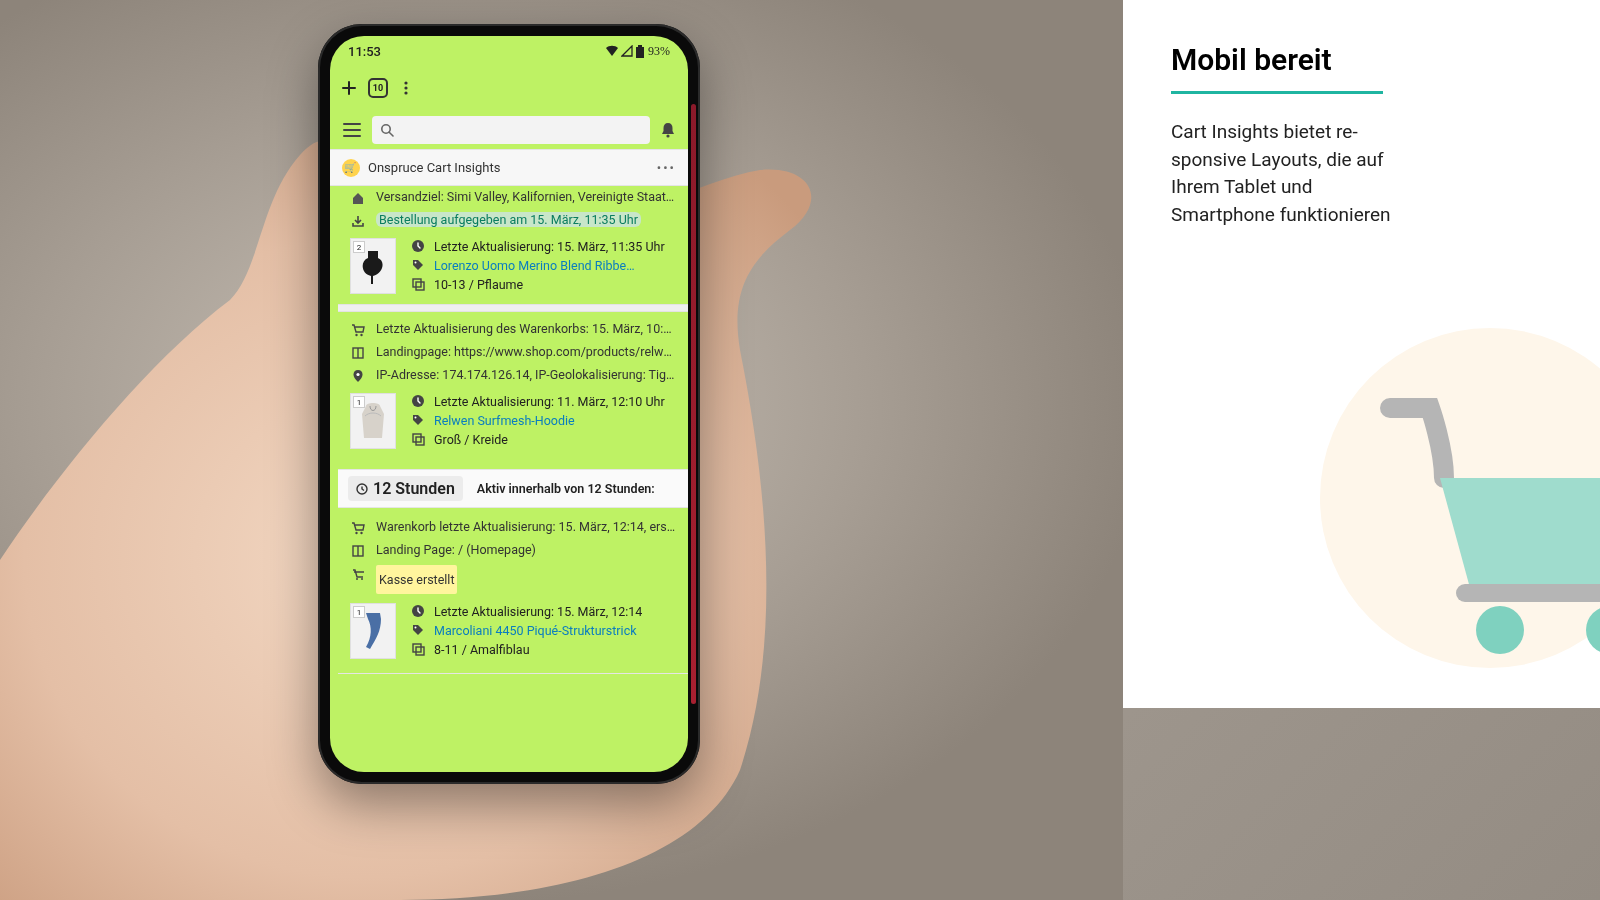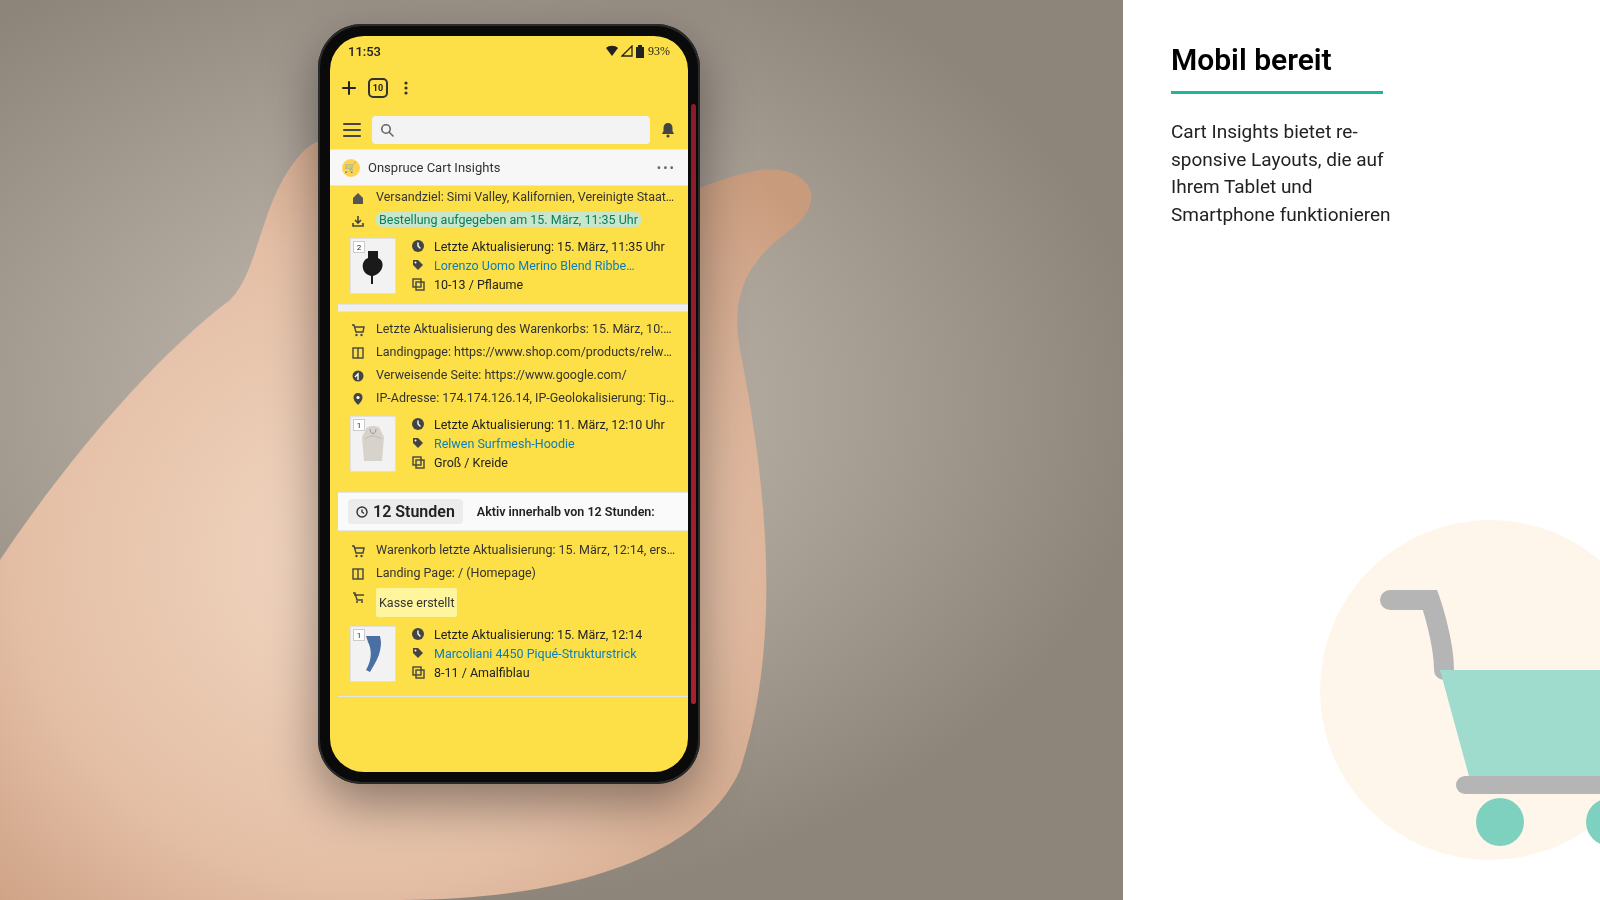--- a/index.html
+++ b/index.html
@@ -25,21 +25,21 @@
   padding: 12px;
   box-shadow: 0 20px 50px rgba(0,0,0,0.4), inset 0 0 0 2px #2a2a2a;
 }
 .phone-edge-red {
   position: absolute; right: 4px; top: 80px; bottom: 80px; width: 5px;
   background: linear-gradient(#8b1a2a, #a82030);
   border-radius: 3px;
 }
 .screen {
   width: 100%; height: 100%;
-  background: #fde047;
+  background: #bef264;
   border-radius: 34px;
   overflow: hidden;
   display: flex; flex-direction: column;
   font-size: 13px;
   color: #212121;
 }
 .status-bar {
   height: 30px; display: flex; align-items: center; justify-content: space-between;
   padding: 0 18px; font-size: 13px; font-weight: 500;
 }
@@ -102,21 +102,21 @@
   border-top: 1px solid #e5e5e5; border-bottom: 1px solid #e5e5e5;
   background: #fafafa;
 }
 .time-chip {
   background: #ececec; border-radius: 4px; padding: 3px 8px;
   display: flex; align-items: center; gap: 5px; font-size: 16px; font-weight: 600;
 }
 
 
 .side {
-  width: 477px; height: 900px; background: #fff;
+  width: 477px; height: 708px; background: #fff;
   padding: 42px 48px; position: relative;
 }
 .side h1 { font-size: 30px; font-weight: 600; margin-bottom: 14px; }
 .underline { width: 212px; height: 3px; background: #1fb5a1; margin-bottom: 24px; }
 .side p { font-size: 19px; line-height: 1.45; color: #222; max-width: 230px; }
 .cart-illus {
   position: absolute; right: -60px; bottom: 40px;
   width: 340px; height: 340px;
 }
 .cart-bg-circle {
@@ -288,29 +288,20 @@
               <svg width="14" height="14" viewBox="0 0 14 14">
                 <rect x="2" y="2" width="10" height="10" fill="none" stroke="#444" stroke-width="1.4"></rect>
                 <path d="M7 2 V12" stroke="#444" stroke-width="1.4"></path>
               </svg>
             </span>
           <span class="tx">Landingpage: https://www.shop.com/products/relwen-…</span>
         </div>
         <div class="row">
           <span class="ic">
               <svg width="14" height="14" viewBox="0 0 14 14">
-                <circle cx="7" cy="7" r="5.5" fill="#444"></circle>
-                <path d="M4 8 L7 5 L7 11" stroke="#fff" stroke-width="1.4" fill="none"></path>
-              </svg>
-            </span>
-          <span class="tx">Verweisende Seite: https://www.google.com/</span>
-        </div>
-        <div class="row">
-          <span class="ic">
-              <svg width="14" height="14" viewBox="0 0 14 14">
                 <path d="M7 1 C4 1 2.5 3 2.5 5.5 C2.5 9 7 13 7 13 S11.5 9 11.5 5.5 C11.5 3 10 1 7 1 Z" fill="#444"></path>
                 <circle cx="7" cy="5.5" r="1.6" fill="#fff"></circle>
               </svg>
             </span>
           <span class="tx">IP-Adresse: 174.174.126.14, IP-Geolokalisierung: Tigard,…</span>
         </div>
 
         <div class="product-block">
           <div class="thumb">
             <span class="qty">1</span>

